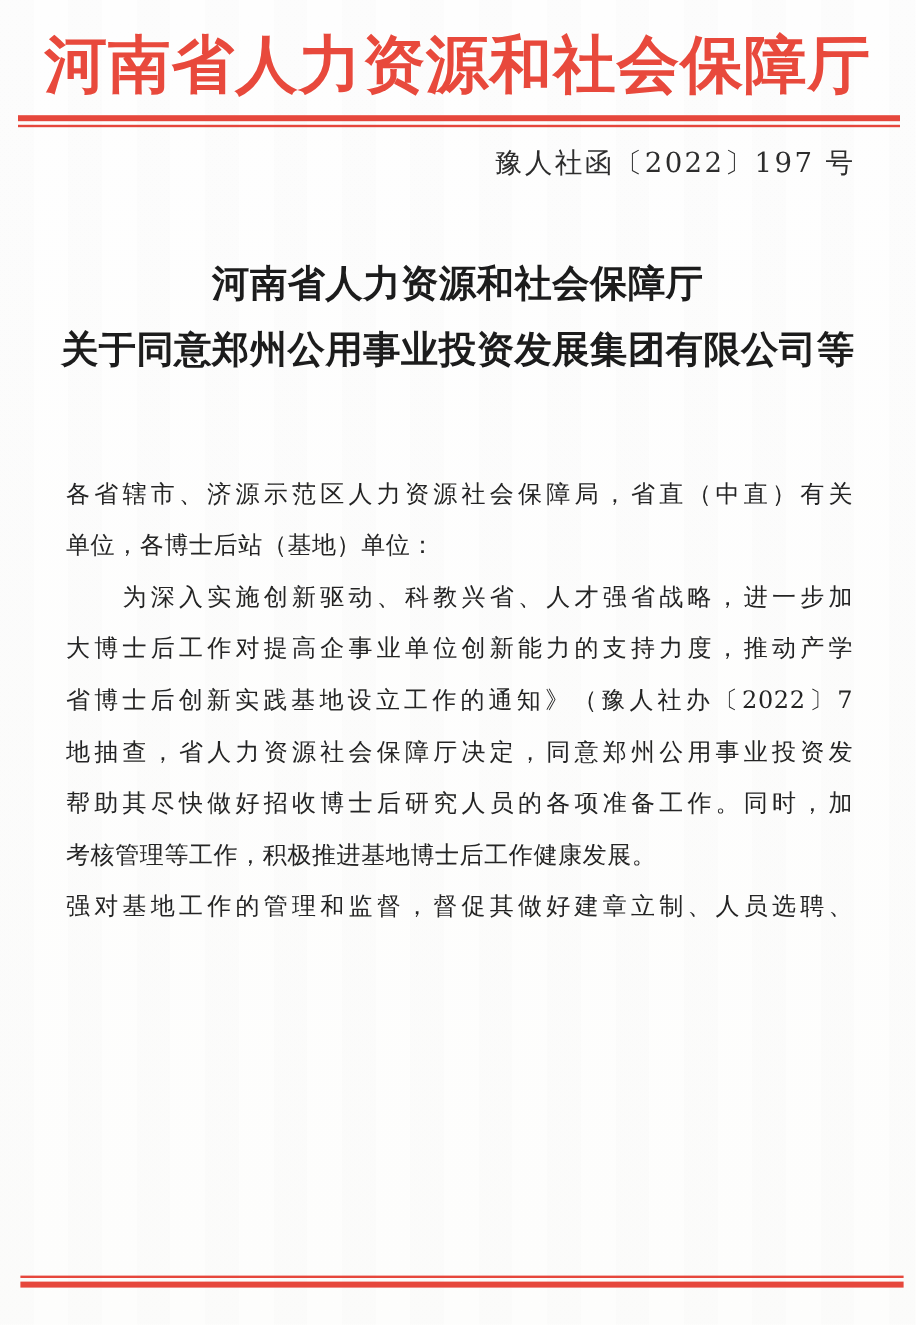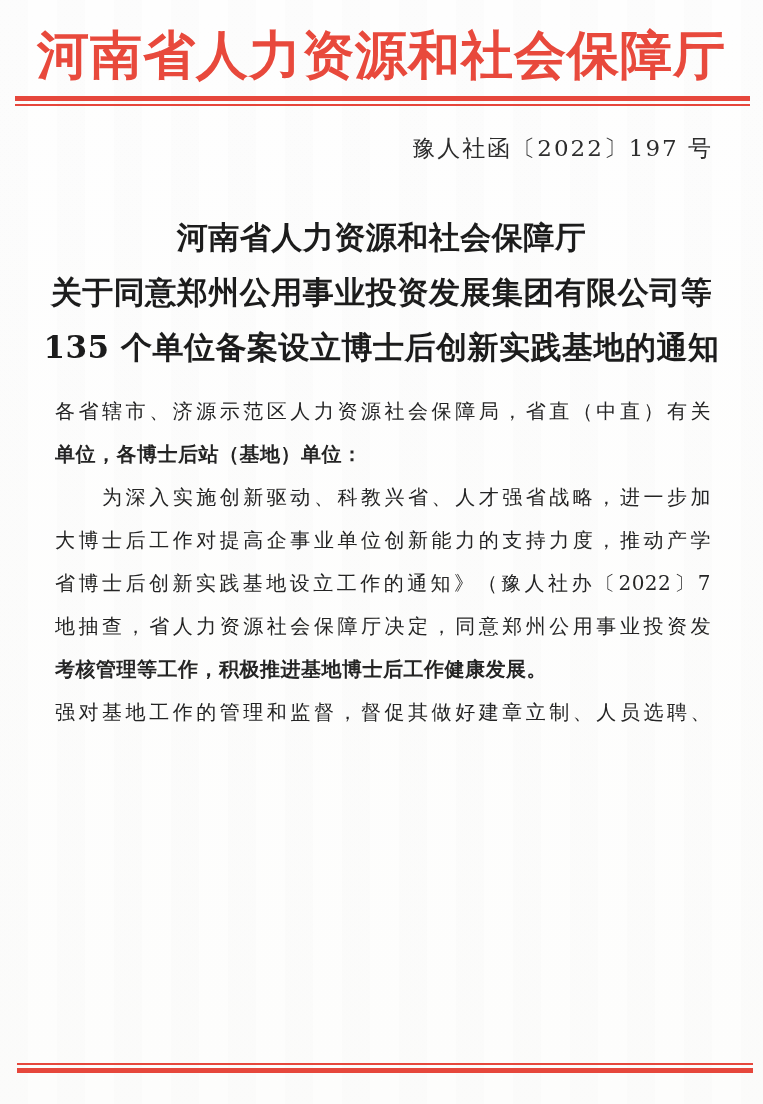--- a/index.html
+++ b/index.html
@@ -37,21 +37,21 @@
     top: 96px;
     left: 15px;
     right: 13px;
   }
   .rule-top .thick { height: 5px; background: var(--rule, #e6473c); }
   .rule-top .gap   { height: 3px; }
   .rule-top .thin  { height: 2px; background: var(--rule, #e6473c); }
   
   .doc-number {
     position: absolute;
-    top: 132px;
+    top: 120px;
     right: 50px;
     font-size: 23px;
     line-height: 32px;
     letter-spacing: 2px;
     color: #2d2d2d;
     white-space: nowrap;
   }
   
   .title {
     position: absolute;
@@ -79,21 +79,20 @@
     height: 43px;
     line-height: 43px;
     text-align: justify;
     text-align-last: justify;
     letter-spacing: 0.5px;
     white-space: nowrap;
     overflow: visible;
   }
   .body-line.para-end {
     text-align-last: left;
-    font-weight: bold;
   }
   
   .rule-bottom {
     position: absolute;
     top: 1063px;
     left: 17px;
     right: 10px;
   }
   .rule-bottom .thin  { height: 2px; background: var(--rule, #e6473c); }
   .rule-bottom .gap   { height: 3px; }
@@ -110,30 +109,30 @@
     <div class="thick"></div>
     <div class="gap"></div>
     <div class="thin"></div>
   </div>
 
   <div class="doc-number">豫人社函〔2022〕197 号</div>
 
   <div class="title">
     <div class="title-line">河南省人力资源和社会保障厅</div>
     <div class="title-line">关于同意郑州公用事业投资发展集团有限公司等</div>
-    <div class="title-line">135 个单位备案设立博士后创新实践基地的通知</div>
   </div>
 
   <div class="body-text">
     <div class="body-line">各省辖市、济源示范区人力资源社会保障局，省直（中直）有关</div>
     <div class="body-line para-end">单位，各博士后站（基地）单位：</div>
     <div class="body-line">　　为深入实施创新驱动、科教兴省、人才强省战略，进一步加</div>
     <div class="body-line">大博士后工作对提高企事业单位创新能力的支持力度，推动产学</div>
     <div class="body-line">省博士后创新实践基地设立工作的通知》（豫人社办〔2022〕7</div>
     <div class="body-line">地抽查，省人力资源社会保障厅决定，同意郑州公用事业投资发</div>
+    <div class="body-line">帮助其尽快做好招收博士后研究人员的各项准备工作。同时，加</div>
     <div class="body-line para-end">考核管理等工作，积极推进基地博士后工作健康发展。</div>
     <div class="body-line">强对基地工作的管理和监督，督促其做好建章立制、人员选聘、</div>
   </div>
 
   <div class="rule-bottom">
     <div class="thin"></div>
     <div class="gap"></div>
     <div class="thick"></div>
   </div>
 

